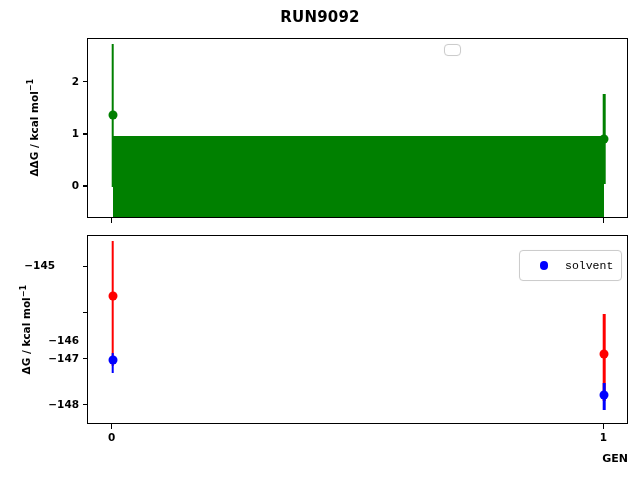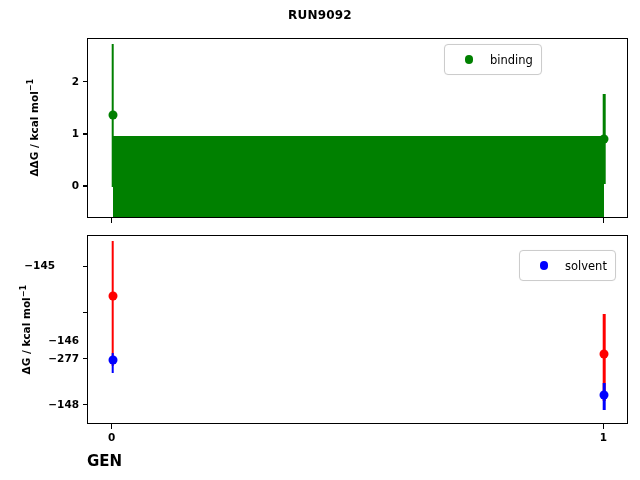--- a/index.html
+++ b/index.html
@@ -9,21 +9,21 @@
     font-family:"DejaVu Sans","Liberation Sans",sans-serif;
     overflow:hidden;
     position:relative;
   }
   #figure{position:absolute;left:0;top:0;width:640px;height:480px;}
 
   
   #fig-title{
     position:absolute;left:0;top:8px;width:640px;
     text-align:center;
-    font-size:12px;font-weight:bold;color:#000;
+    font-size:15px;font-weight:bold;color:#000;
     letter-spacing:0.2px;
   }
 
   
   .axes{position:absolute;box-sizing:border-box;border:1.6px solid #000;background:#fff;}
   #axes-top{left:87px;top:38px;width:541px;height:180px;}
   #axes-bottom{left:87px;top:235px;width:541px;height:189px;}
   .plotarea{position:absolute;left:0;top:0;right:0;bottom:0;overflow:hidden;}
 
   
@@ -43,21 +43,21 @@
   
   .ylabel{
     position:absolute;
     font-size:10.5px;font-weight:bold;color:#000;
     transform-origin:50% 50%;
     transform:rotate(-90deg);
     white-space:nowrap;
   }
   #xlabel{
     position:absolute;left:87px;width:541px;top:452px;
-    text-align:left;font-size:15px;font-weight:bold;color:#000;
+    text-align:right;font-size:11px;font-weight:bold;color:#000;
   }
   .ylabel sup{font-size:8px;vertical-align:super;font-weight:bold;}
 
   
   .errbar{position:absolute;width:2.6px;transform:translateX(-50%);}
   .marker{
     position:absolute;width:9px;height:9px;border-radius:50%;
     transform:translate(-50%,-50%);
   }
   .gensfill{position:absolute;}
@@ -105,26 +105,20 @@
   <div id="top-ticks">
       <div class="ytick" style="left: 82.5px; top: 80.8994px; position: absolute;"></div>
       <div class="ytick-label" style="right: 561px; top: 74.6994px;">2</div>
       <div class="ytick" style="left: 82.5px; top: 132.923px; position: absolute;"></div>
       <div class="ytick-label" style="right: 561px; top: 126.723px;">1</div>
       <div class="ytick" style="left: 82.5px; top: 184.946px; position: absolute;"></div>
       <div class="ytick-label" style="right: 561px; top: 178.746px;">0</div>
     </div>
 
   <div class="legend" id="legend-top" style="left:444px;top:44px;">
-    <div class="legend-row">
-      <span class="legend-key">
-        <span class="legend-dot" style="background:#008000;"></span>
-      </span>
-      <span class="legend-label">binding</span>
-    </div>
   </div>
 
   <div class="axes" id="axes-bottom">
     <div class="plotarea" id="bottom-plot">
         <div class="errbar" style="left: 24.5909px; top: 5.07073px; height: 125.385px; background: rgb(255, 0, 0);"></div>
         <div class="errbar" style="left: 516.409px; top: 78.3659px; height: 86.6634px; background: rgb(255, 0, 0);"></div>
         <div class="errbar" style="left: 24.5909px; top: 116.627px; height: 20.7439px; background: rgb(0, 0, 255);"></div>
         <div class="errbar" style="left: 516.409px; top: 146.59px; height: 27.6585px; background: rgb(0, 0, 255);"></div>
         <div class="marker" style="left: 24.5909px; top: 60.3878px; background: rgb(255, 0, 0);"></div>
         <div class="marker" style="left: 516.409px; top: 117.549px; background: rgb(255, 0, 0);"></div>
@@ -134,34 +128,34 @@
   </div>
   <div id="bottom-ylabel-holder">
       <div class="ylabel" style="left: -19.5px; top: 322.5px;"><span>ΔG / kcal mol</span><sup>−1</sup></div>
     </div>
   <div id="bottom-ticks">
       <div class="ytick" style="left: 82.5px; top: 265.546px; position: absolute;"></div>
       <div class="ytick-label" style="right: 585px; top: 259.346px;">−145</div>
       <div class="ytick" style="left: 82.5px; top: 311.644px; position: absolute;"></div>
       <div class="ytick-label" style="right: 561px; top: 305.444px; margin-top: 29px;">−146</div>
       <div class="ytick" style="left: 82.5px; top: 357.741px; position: absolute;"></div>
-      <div class="ytick-label" style="right: 561px; top: 351.541px;">−277</div>
+      <div class="ytick-label" style="right: 561px; top: 351.541px;">−147</div>
       <div class="ytick" style="left: 82.5px; top: 403.839px; position: absolute;"></div>
       <div class="ytick-label" style="right: 561px; top: 397.639px;">−148</div>
     </div>
   <div id="xticks">
       <div class="xtick" style="position: absolute; left: 110.791px; top: 218px;"></div>
       <div class="xtick" style="position: absolute; left: 110.791px; top: 424px;"></div>
       <div class="xtick-label" style="left: 91.5909px; width: 40px; top: 431px;">0</div>
       <div class="xtick" style="position: absolute; left: 602.609px; top: 218px;"></div>
       <div class="xtick" style="position: absolute; left: 602.609px; top: 424px;"></div>
       <div class="xtick-label" style="left: 583.409px; width: 40px; top: 431px;">1</div>
     </div>
 
-  <div class="legend" id="legend-bottom" style="left:519px;top:250px;">
+  <div class="legend" id="legend-bottom" style="left:519px;top:250px;font-family:Liberation Mono, monospace;">
     <div class="legend-row">
       <span class="legend-key">
         <span class="legend-dot" style="background:#0000ff;"></span>
       </span>
       <span class="legend-label">solvent</span>
     </div>
   </div>
 
   <div id="xlabel">GEN</div>
 

